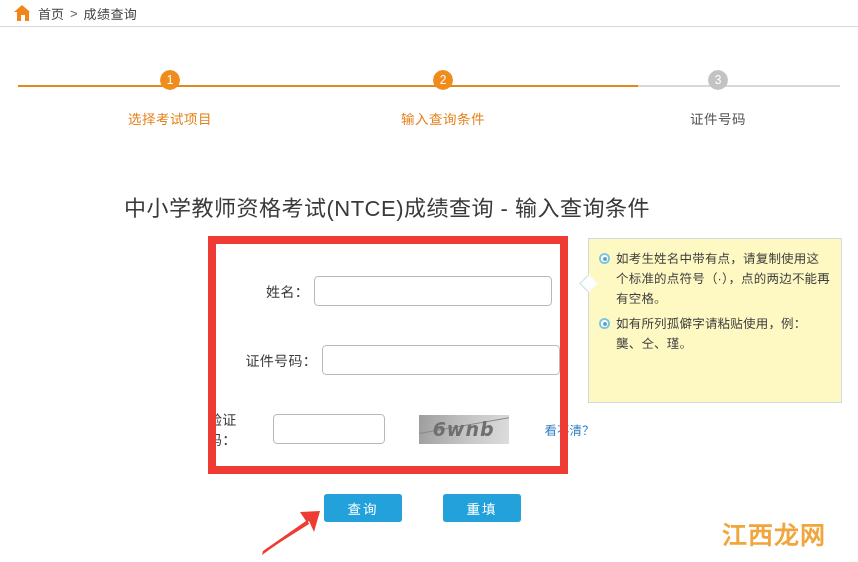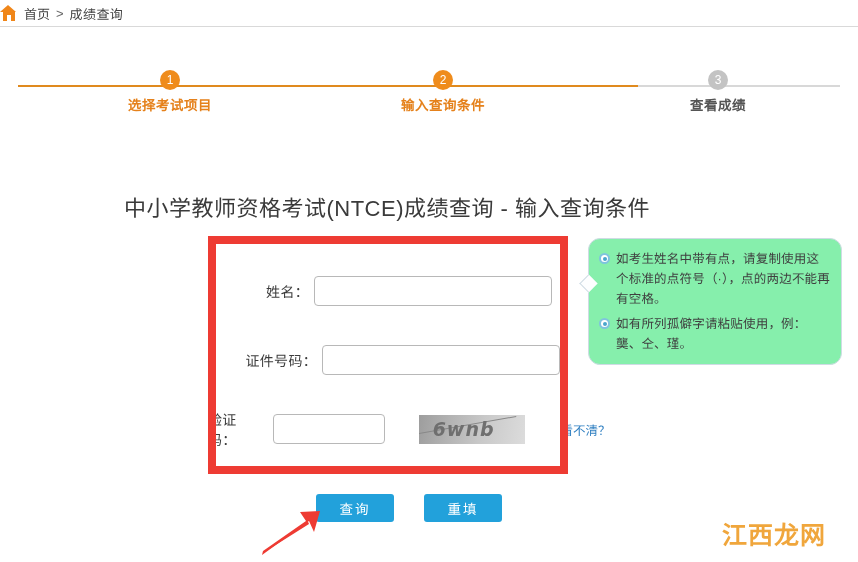--- a/index.html
+++ b/index.html
@@ -20,20 +20,21 @@
   
   .breadcrumb-bar {
     position: absolute;
     left: 0; top: 0;
     width: 858px;
     height: 27px;
     border-bottom: 1px solid #d9d9d9;
     box-sizing: border-box;
     display: flex;
     align-items: center;
+    padding-left: 14px;
   }
   .home-icon {
     width: 17px;
     height: 16px;
     position: relative;
     display: inline-block;
     margin-right: 7px;
     flex: 0 0 auto;
   }
   .home-icon .roof {
@@ -112,23 +113,23 @@
     line-height: 20px;
     text-align: center;
     position: relative;
     z-index: 2;
     font-family: "Liberation Sans", sans-serif;
   }
   .step.active .bubble { background: #ef8c1c; }
   .step.inactive .bubble { background: #c3c3c3; }
   .step .step-label {
     display: block;
-    margin-top: 4px;
+    margin-top: 18px;
     font-size: 13.5px;
-    font-weight: bold;
+    font-weight: normal;
     letter-spacing: 0.5px;
   }
   .step.active .step-label { color: #e5811b; }
   .step.inactive .step-label { color: #555555; }
 
   
   .page-title {
     position: absolute;
     left: 0;
     top: 190px;
@@ -191,21 +192,21 @@
     font-size: 14px;
     padding: 0 8px;
     color: #333;
     outline: none;
     font-family: "Liberation Sans", sans-serif;
   }
   .input-wide { width: 238px; }
   .input-captcha { width: 112px; }
 
   .captcha-img {
-    width: 106px;
+    width: 90px;
     height: 29px;
     margin-left: 3px;
     background: linear-gradient(100deg,#9d9d9d 0%, #b4b4b4 30%, #c9c9c9 60%, #dcdcdc 100%);
     position: relative;
     overflow: hidden;
     flex: 0 0 auto;
     cursor: pointer;
   }
   .captcha-text {
     position: absolute;
@@ -237,24 +238,24 @@
     white-space: nowrap;
     cursor: pointer;
   }
 
   
   .info-panel {
     position: absolute;
     left: 588px;
     top: 238px;
     width: 254px;
-    height: 127px;
+    height: 165px;
     border: 1px solid #cfdbe4;
-    border-radius: 12px;
-    background: #86efac;
+    border-radius: 0;
+    background: #fef9c3;
     box-sizing: border-box;
     padding: 10px 10px 8px 8px;
   }
   .info-panel::before {
     content: "";
     position: absolute;
     left: -7px;
     top: 38px;
     width: 12px;
     height: 12px;
@@ -290,24 +291,24 @@
   .info-text {
     font-size: 12.5px;
     line-height: 20px;
     color: #3f3f3f;
     letter-spacing: 0.2px;
   }
 
   
   .btn-row {
     position: absolute;
-    left: 316px;
+    left: 324px;
     top: 494px;
     display: flex;
-    gap: 30px;
+    gap: 41px;
   }
   .btn {
     width: 78px;
     height: 28px;
     background: #22a1db;
     border: none;
     border-radius: 3px;
     color: #ffffff;
     font-size: 13.5px;
     letter-spacing: 2px;
@@ -368,21 +369,21 @@
     <span class="step-label">选择考试项目</span>
   </div>
 
   <div class="step active" style="left:325px;">
     <span class="bubble">2</span>
     <span class="step-label">输入查询条件</span>
   </div>
 
   <div class="step inactive" style="left:600px;">
     <span class="bubble">3</span>
-    <span class="step-label">查看成绩</span>
+    <span class="step-label">证件号码</span>
   </div>
 </div>
 
 <div class="page-title">中小学教师资格考试(NTCE)成绩查询 - 输入查询条件</div>
 
 <div class="form-area">
 
   <div class="form-row row-name">
     <span class="field-label">姓名：</span>
     <input class="text-input input-wide" type="text" value="" style="">

